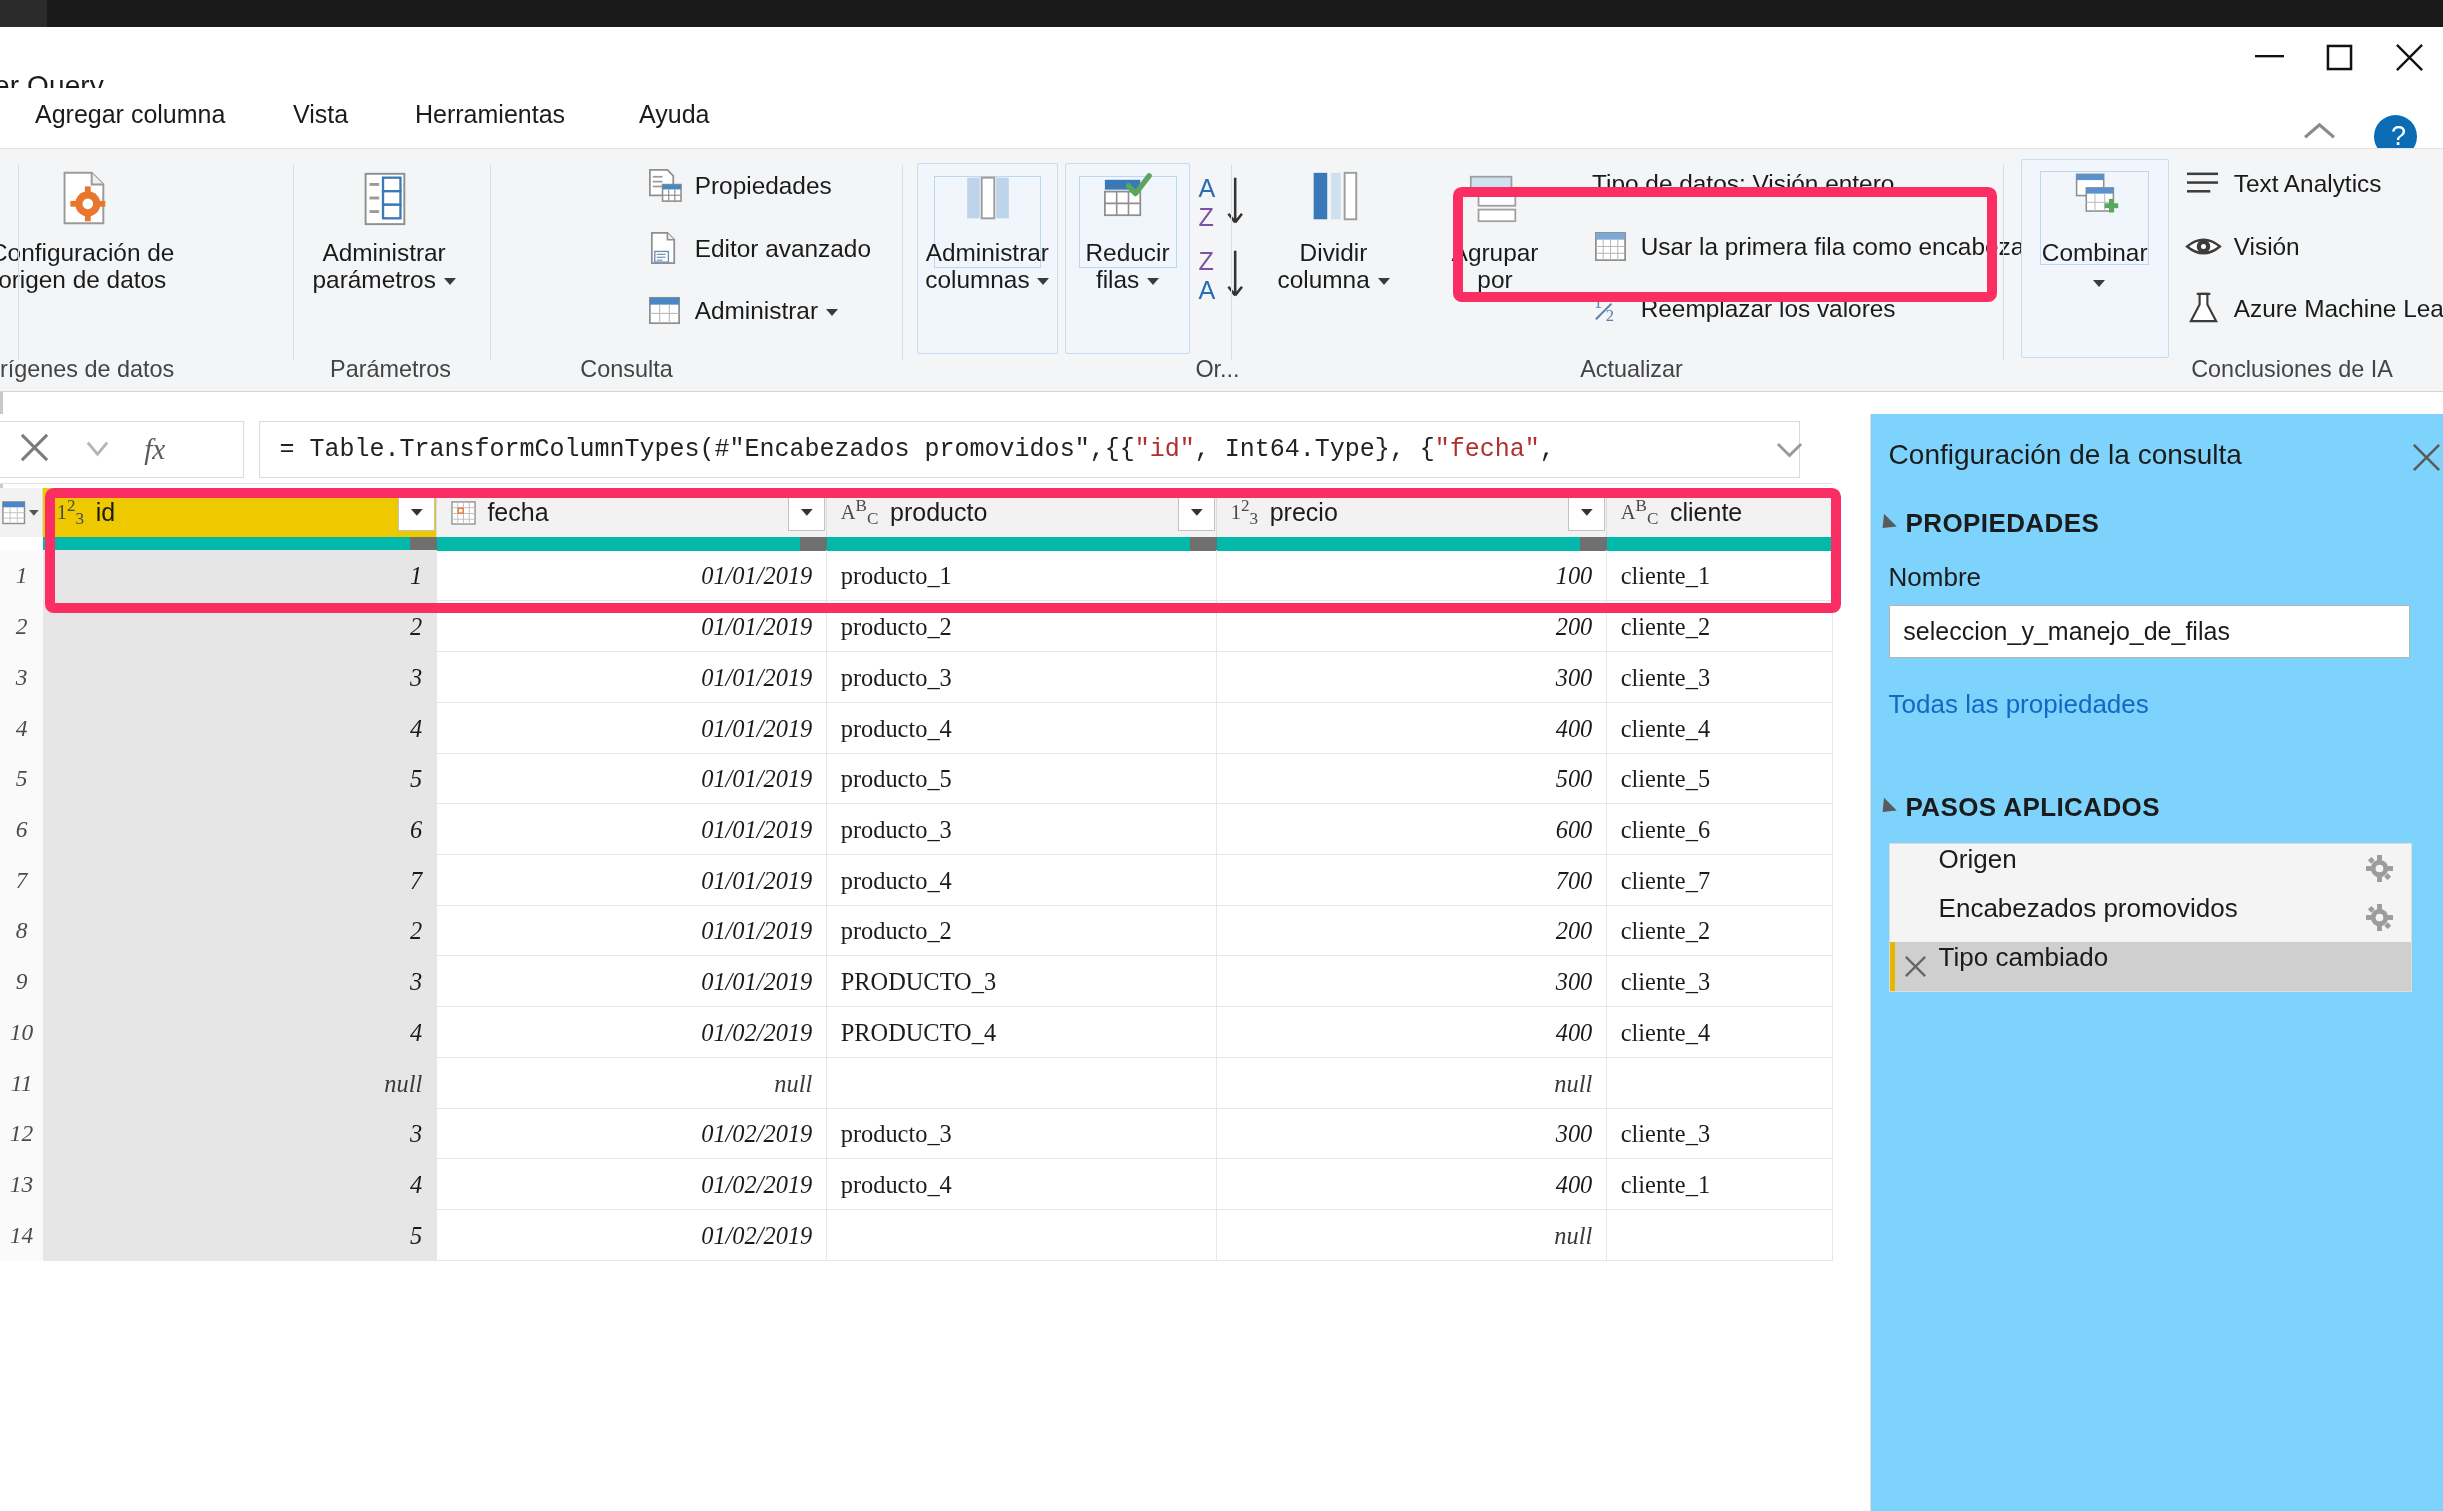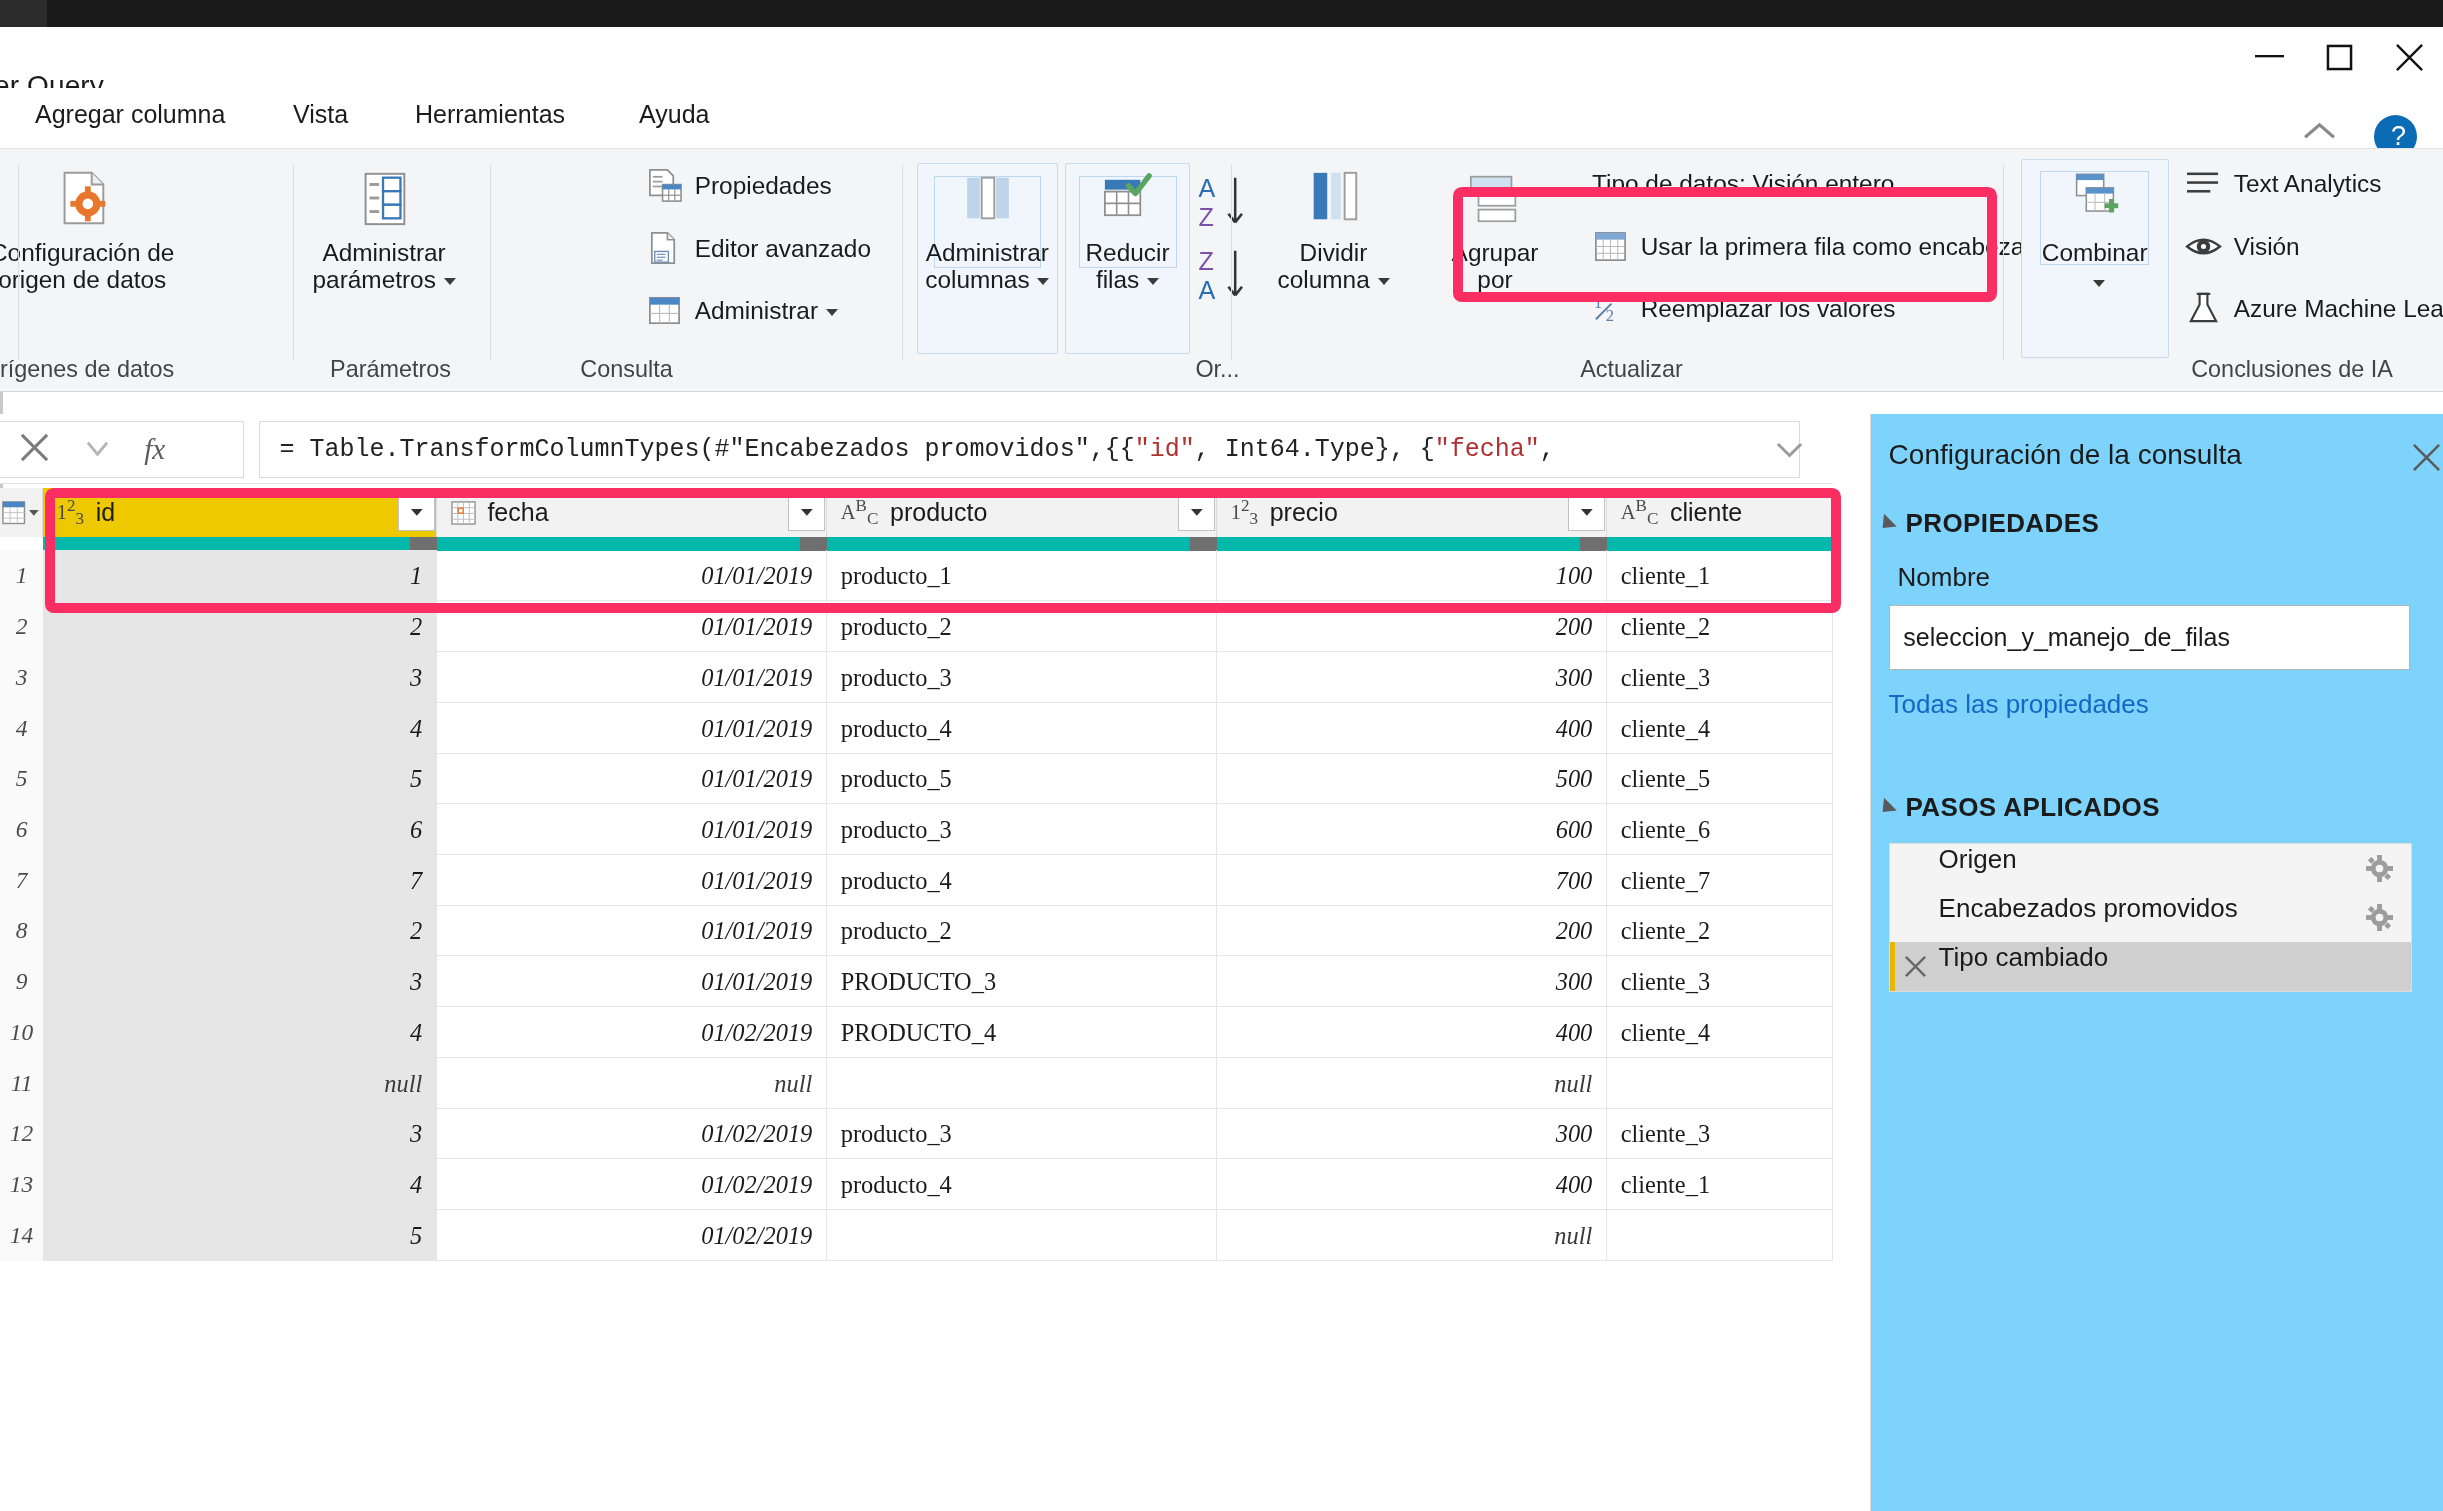--- a/index.html
+++ b/index.html
@@ -96,22 +96,22 @@
 
   
   .rpanel { position:absolute; left:1870px; top:414px; width:594px; height:1098px; background:#7dd3fc;
             border-left:1px solid #dcdcdc;text-decoration:underline;}
   .rp-title { position:absolute; left:17.6px; top:25px; font-size:28px; color:#1b1b1b; white-space:nowrap;}
   .rp-close { position:absolute; right:21.5px; top:27px; width:33px; height:33px; }
   .rp-section { position:absolute; left:9.8px; display:flex; align-items:center; gap:13.7px; }
   .rp-section .tri { width:0;height:0;border-top:9.8px solid transparent;border-bottom:9.8px solid transparent;
                      border-right:11.7px solid #5a5a5a; transform:rotate(-45deg);}
   .rp-section .stxt { font-size:26px; font-weight:bold; color:#1b1b1b; letter-spacing:0.4px;}
-  .rp-sub { position:absolute; left:17.6px; font-size:26px; color:#1b1b1b;margin-left:9px; }
-  .rp-input { position:absolute; left:17.6px; width:521px; height:65px; background:#fff; border:1px solid #b5b5b5;
+  .rp-sub { position:absolute; left:17.6px; font-size:26px; color:#1b1b1b; }
+  .rp-input { position:absolute; left:17.6px; width:521px; height:53px; background:#fff; border:1px solid #b5b5b5;
               display:flex; align-items:center; padding-left:13.7px; font-size:25px; color:#1b1b1b; }
   .rp-link { position:absolute; left:17.6px; font-size:26px; color:#1268c3; cursor:pointer;}
   .steps { position:absolute; left:17.6px; width:523px; border:1px solid #dcdcdc; background:#f4f4f4;}
   .step { position:relative; height:49px; display:flex; align-items:flex-start; padding-left:49px; }
   .step.active { background:#cfcfcf; }
   .step.active::before { content:""; position:absolute; left:0; top:0; width:5.9px; height:49px; background:#e8b500; }
   .step .stxt { font-size:26px; color:#1b1b1b; white-space:nowrap;}
   .step .gear { position:absolute; right:17.6px; top:10.7px; width:27px; height:27px;}
   .step .xmark { position:absolute; left:13.7px; top:11.7px; width:25px; height:25px;}
 

